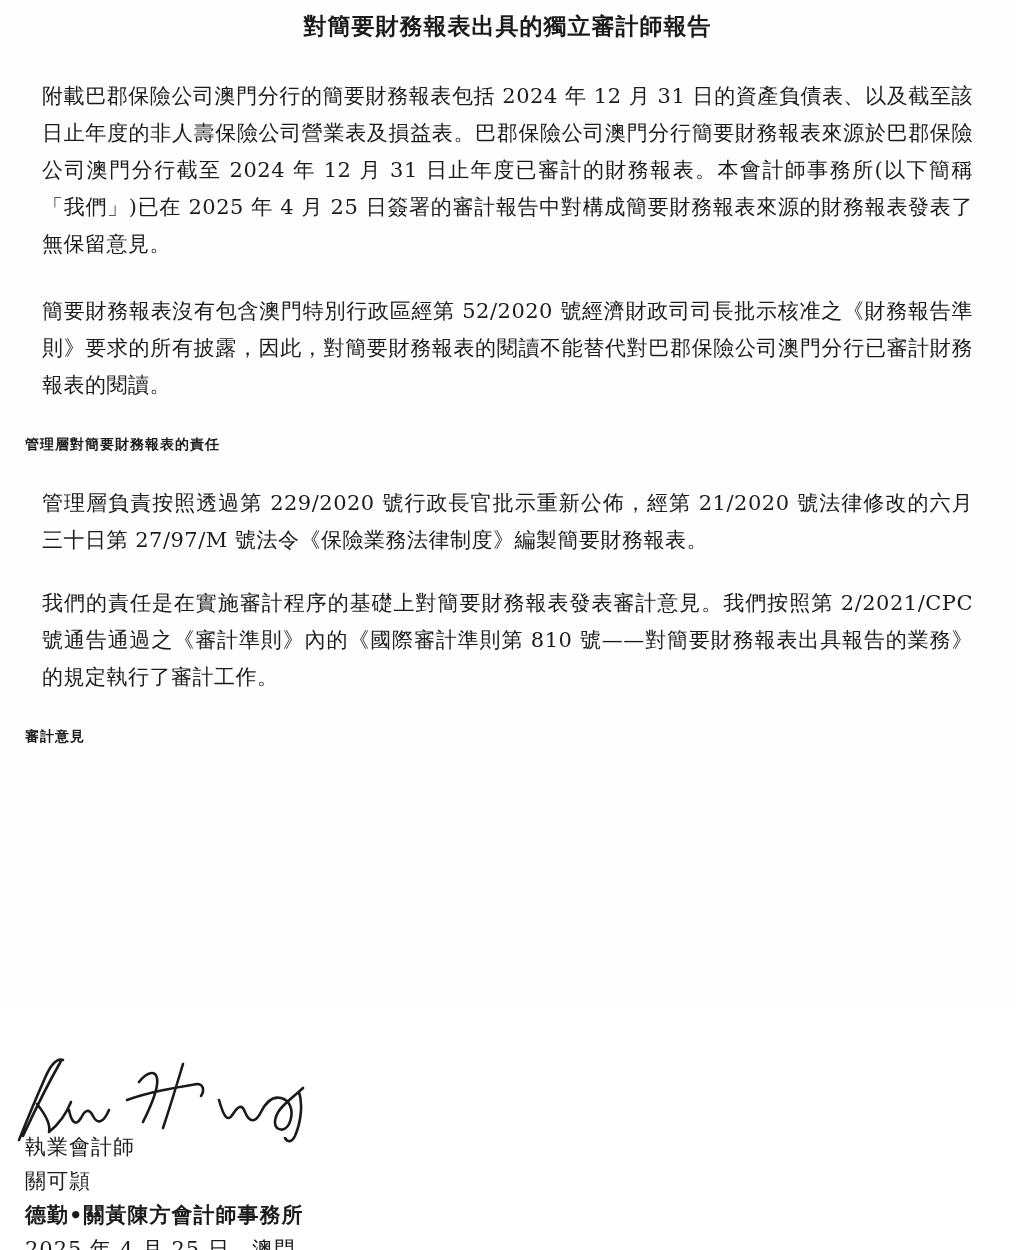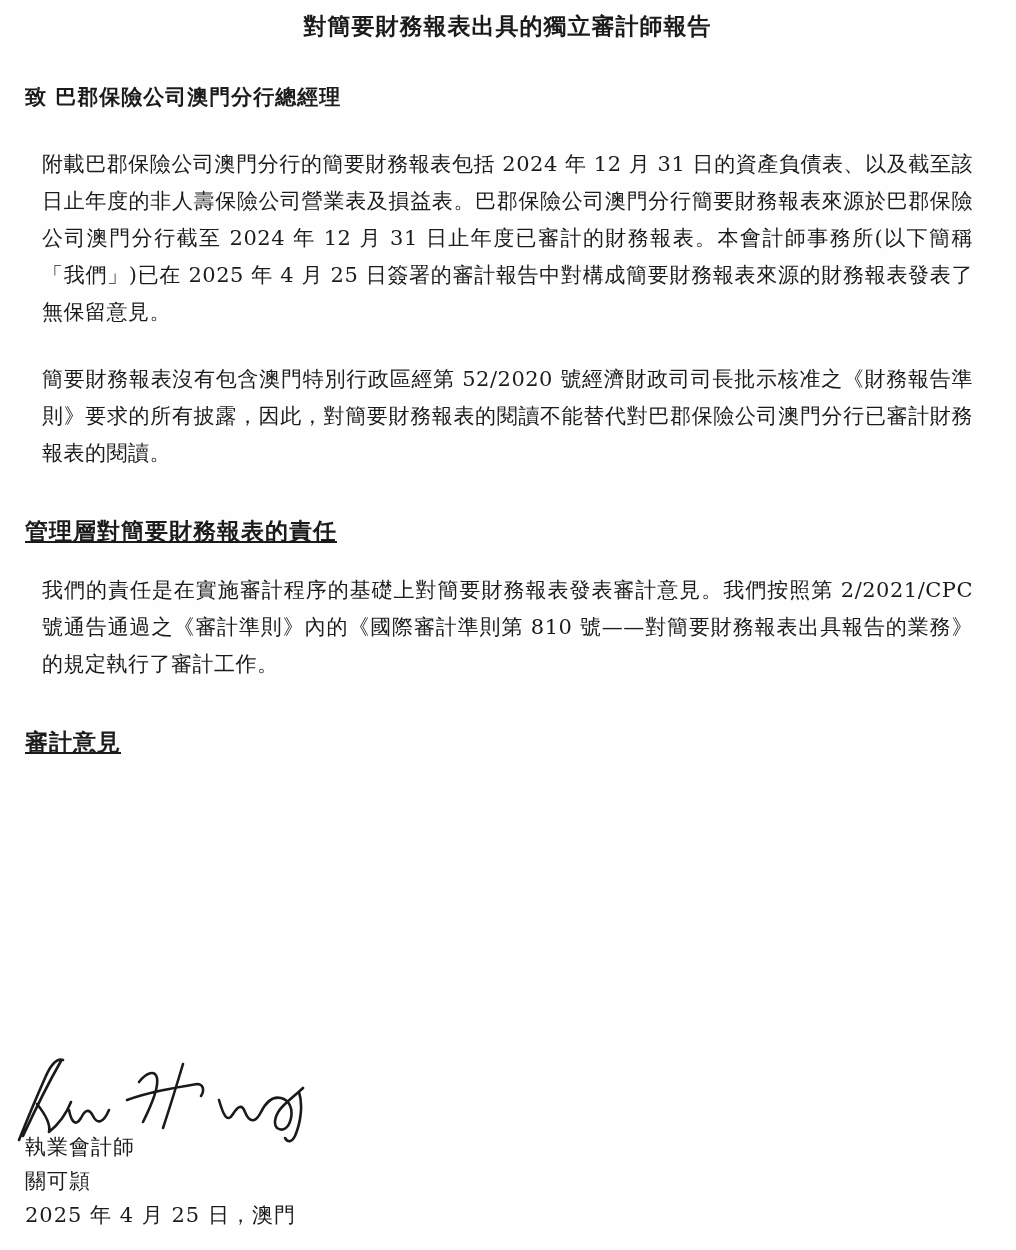--- a/index.html
+++ b/index.html
@@ -42,26 +42,25 @@
     margin: 17px;
     font-size: 21px;
     line-height: 37px;
     text-align: justify;
     text-align-last: left;
     letter-spacing: 0.5px;
   }
   .para-gap { margin-top: 30px; }
   .para-gap-sm { margin-top: 26px; }
   .section-heading {
-    margin: 44px 0 0 0;
-    font-size: 23px;
+    margin: 25px 0 0 0;
+    font-size: 14px;
     font-weight: bold;
     line-height: 30px;
     letter-spacing: 1px;
-    text-decoration: underline;
   }
   .signature-block {
     position: absolute;
     left: 25px;
     top: 1048px;
     width: 600px;
   }
   .signature-svg {
     display: block;
     margin: 0 0 -14px -14px;
@@ -75,44 +74,45 @@
     font-weight: bold;
   }
 </style>
 </head>
 <body>
 
 <div class="page">
 
   <h1 class="doc-title">對簡要財務報表出具的獨立審計師報告</h1>
 
-  <p class="addressee">致 巴郡保險公司澳門分行總經理</p>
 
   <p class="body-text para-gap" style="margin-top:34px;">附載巴郡保險公司澳門分行的簡要財務報表包括 2024 年 12 月 31 日的資產負債表、以及截至該日止年度的非人壽保險公司營業表及損益表。巴郡保險公司澳門分行簡要財務報表來源於巴郡保險公司澳門分行截至 2024 年 12 月 31 日止年度已審計的財務報表。本會計師事務所(以下簡稱「我們」)已在 2025 年 4 月 25 日簽署的審計報告中對構成簡要財務報表來源的財務報表發表了無保留意見。</p>
 
   <p class="body-text para-gap">簡要財務報表沒有包含澳門特別行政區經第 52/2020 號經濟財政司司長批示核准之《財務報告準則》要求的所有披露，因此，對簡要財務報表的閱讀不能替代對巴郡保險公司澳門分行已審計財務報表的閱讀。</p>
 
   <h2 class="section-heading">管理層對簡要財務報表的責任</h2>
 
+  <p class="body-text para-gap-sm">管理層負責按照透過第 229/2020 號行政長官批示重新公佈，經第 21/2020 號法律修改的六月三十日第 27/97/M 號法令《保險業務法律制度》編製簡要財務報表。</p>
 
 
   <p class="body-text para-gap-sm">我們的責任是在實施審計程序的基礎上對簡要財務報表發表審計意見。我們按照第 2/2021/CPC 號通告通過之《審計準則》內的《國際審計準則第 810 號——對簡要財務報表出具報告的業務》的規定執行了審計工作。</p>
 
   <h2 class="section-heading">審計意見</h2>
 
 
   <div class="signature-block">
     <svg class="signature-svg" width="310" height="96" viewBox="0 0 310 96" fill="none" stroke="#1a1a1a" stroke-width="2.6" stroke-linecap="round" stroke-linejoin="round">
 
       <path d="M52,12 C46,10 40,16 34,30 C26,48 16,72 8,92 M50,13 C38,34 24,62 12,88"></path>
 
       <path d="M26,56 C34,66 40,76 38,84 C48,76 56,64 60,54 M58,62 C60,72 64,80 70,70 C74,62 78,60 82,68 C86,76 92,76 98,62"></path>
 
       <path d="M128,34 C136,24 144,22 146,30 C148,40 140,58 132,74 M172,16 C166,36 158,62 152,80 M116,52 C138,44 162,40 186,36 C192,36 194,42 190,48"></path>
 
       <path d="M208,52 C212,66 216,76 222,66 C227,58 231,56 234,64 C238,74 244,76 250,64 C255,54 262,48 270,50 C278,52 282,60 280,70 C278,80 272,84 266,80 C262,76 264,66 272,58 C280,50 288,44 292,40 M288,44 C292,56 290,74 284,88 C281,94 277,95 274,90"></path>
     </svg>
     <div class="sig-line">執業會計師</div>
     <div class="sig-line">關可頴</div>
+    <div class="sig-line sig-firm">德勤•關黃陳方會計師事務所</div>
     <div class="sig-line">2025 年 4 月 25 日，澳門</div>
   </div>
 
 </div>
 
 </body></html>

